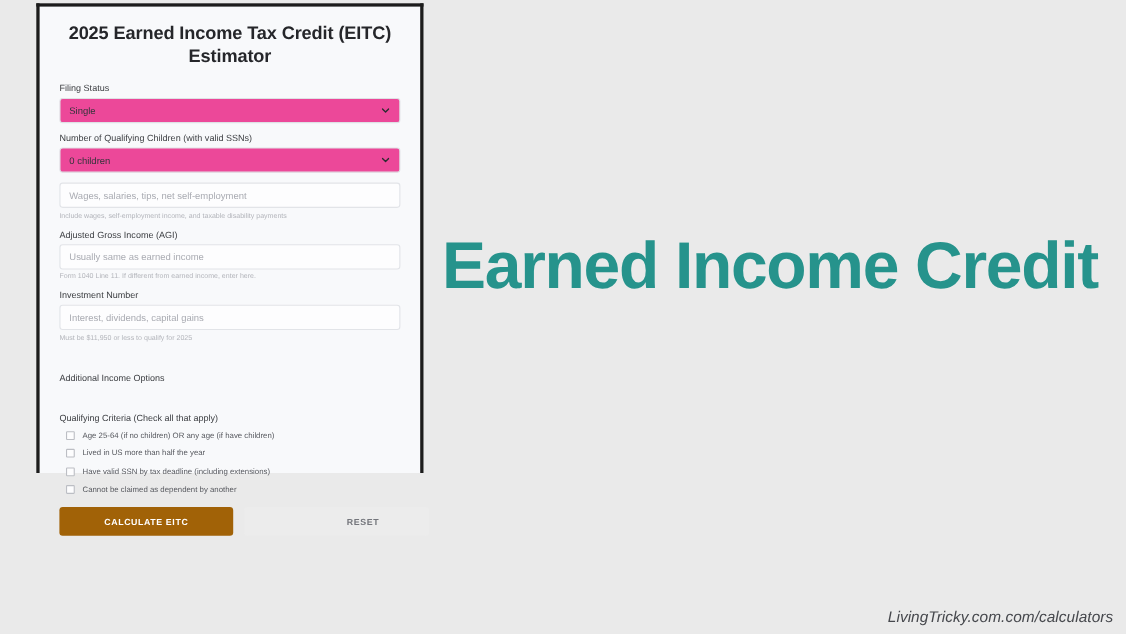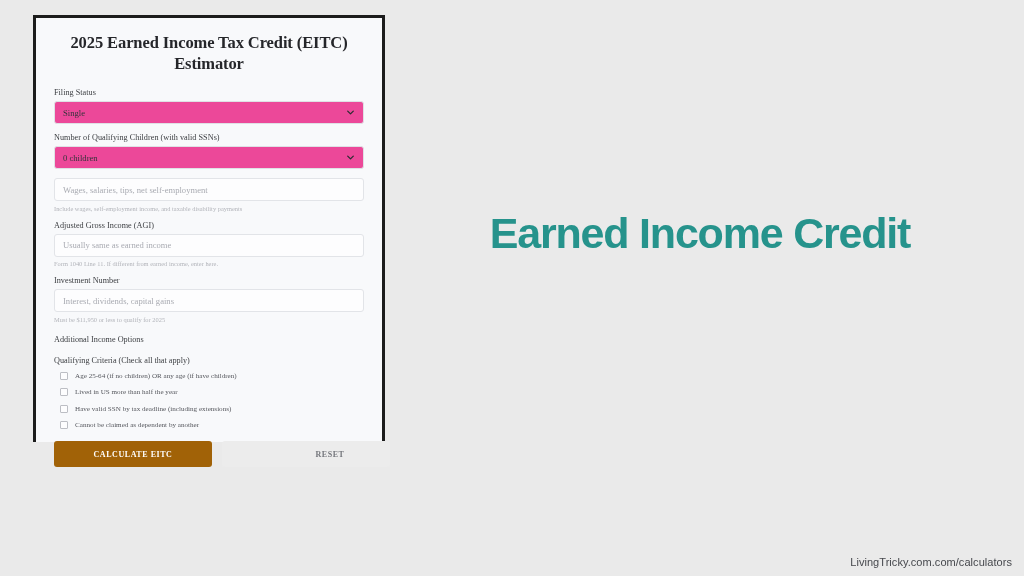--- a/index.html
+++ b/index.html
@@ -12,29 +12,28 @@
     background: #eaeaea;
     font-family: "Liberation Sans", sans-serif;
     overflow: hidden;
     position: relative;
   }
 
   
   #calculator-card {
     position: absolute;
     left: 33px;
-    top: 15px;
+    top: 3px;
     width: 352px;
     height: 427px;
     background: #f8f9fb;
     border: 3px solid #1c1c1c;
     border-bottom: none;
     box-sizing: border-box;
     padding: 12px 18px 0 18px;
-    font-family: Liberation Serif, serif;
   }
 
   #card-title {
     margin: 2px 0 14px 0;
     font-size: 16.5px;
     font-weight: bold;
     color: #25262a;
     text-align: center;
     line-height: 1.28;
     letter-spacing: -0.1px;
@@ -93,21 +92,21 @@
   .helper-text {
     font-size: 6.4px;
     color: #b3b5bb;
     margin-top: 3.5px;
     letter-spacing: 0.01px;
   }
 
   .section-label {
     font-size: 8.2px;
     color: #3e4044;
-    margin-top: 12px;
+    margin-top: 28px;
     margin-bottom: 7px;
   }
 
   .check-row {
     display: flex;
     align-items: center;
     margin-bottom: 7px;
     padding-left: 6px;
   }
   .checkbox-square {
@@ -164,21 +163,21 @@
     top: 0;
     width: 624px;
     height: 576px;
   }
   #hero-line-1 {
     position: absolute;
     top: 212px;
     left: 0;
     width: 600px;
     text-align: center;
-    font-size: 43px;
+    font-size: 60px;
     font-weight: bold;
     color: #26938c;
     letter-spacing: -1.2px;
     line-height: 1;
   }
   #hero-line-2 {
     position: absolute;
     top: 285px;
     left: 0;
     width: 600px;
@@ -186,23 +185,24 @@
     font-size: 55px;
     font-weight: bold;
     color: #08090b;
     letter-spacing: -1.4px;
     line-height: 1;
   }
   #footer-watermark {
     position: absolute;
     right: 12px;
     bottom: 8px;
-    font-size: 11px;
+    font-size: 14px;
     color: #46484d;
     letter-spacing: 0.05px;
+    font-style: italic;
   }
 </style>
 </head>
 <body>
 
 <div id="calculator-card">
 
   <div id="card-title">2025 Earned Income Tax Credit (EITC) Estimator</div>
 
   <div class="field-group">

